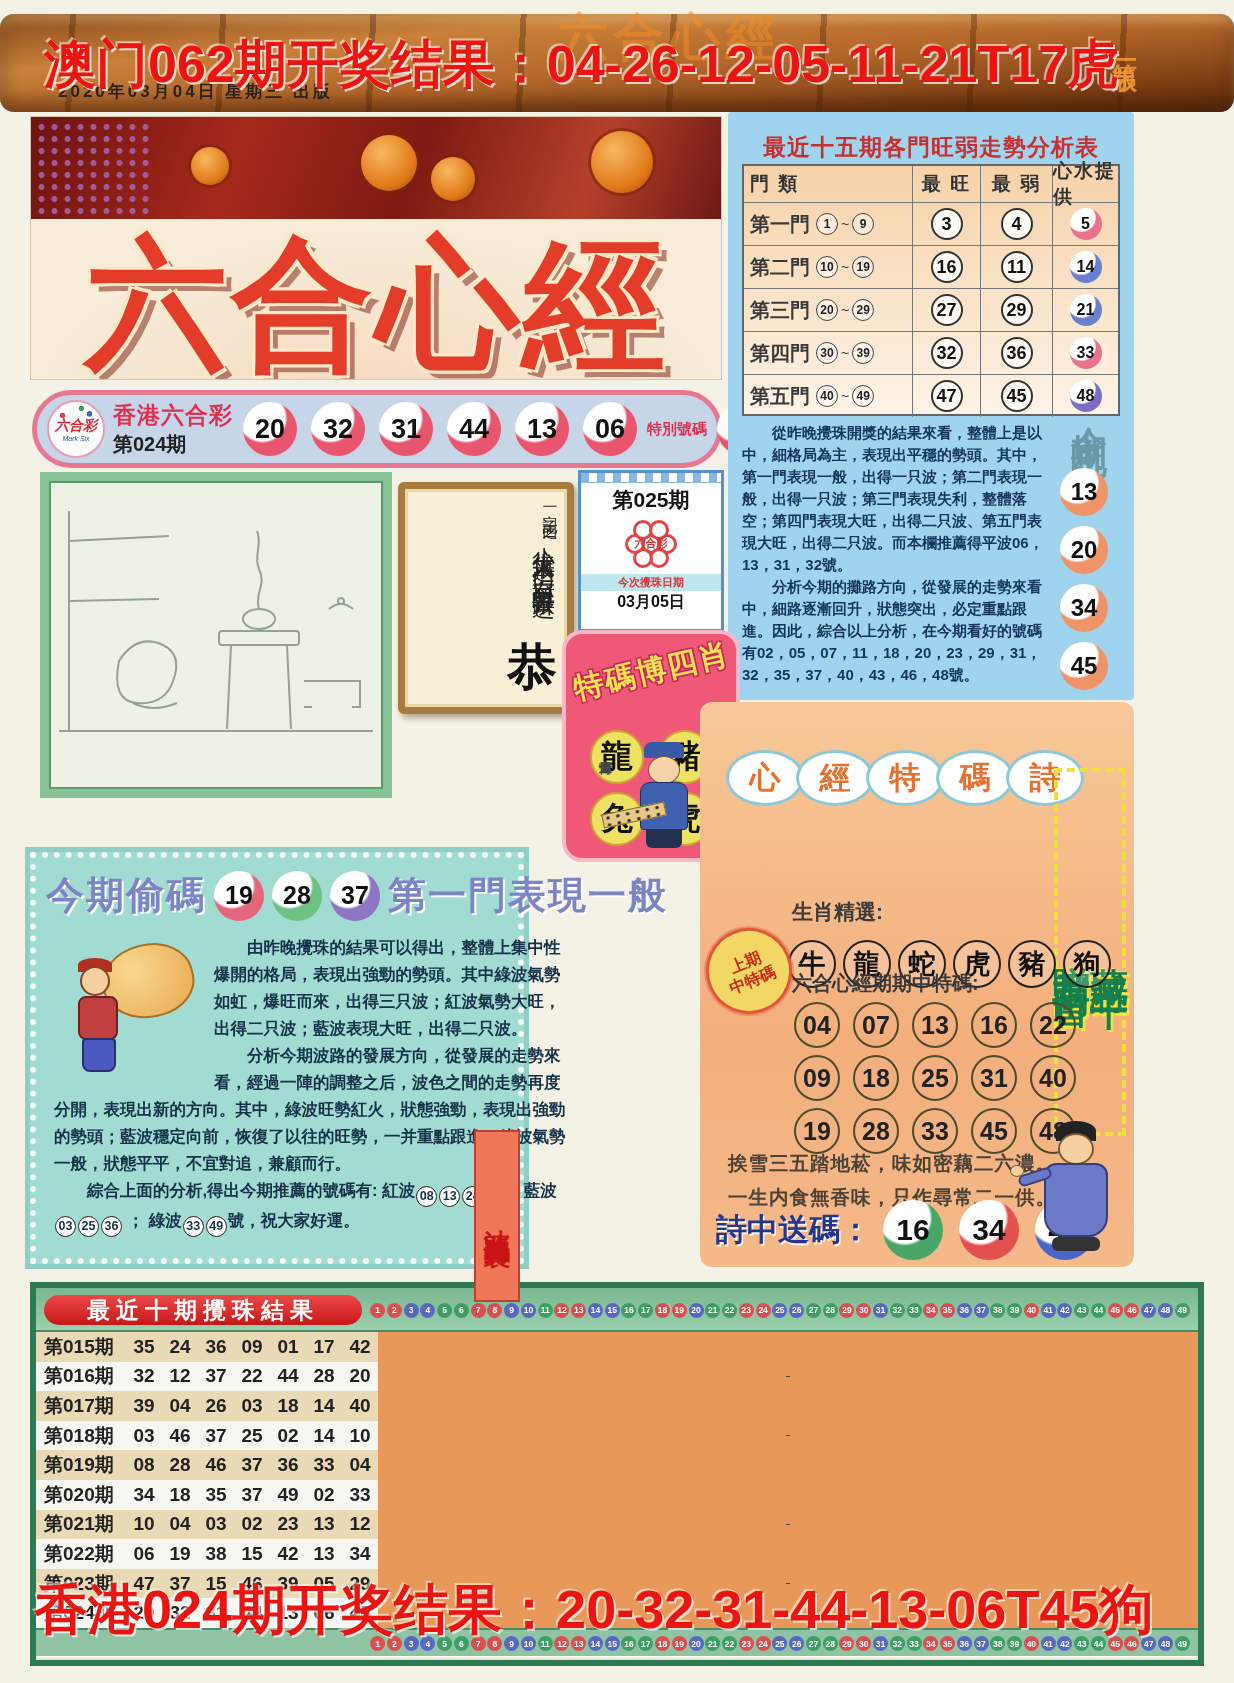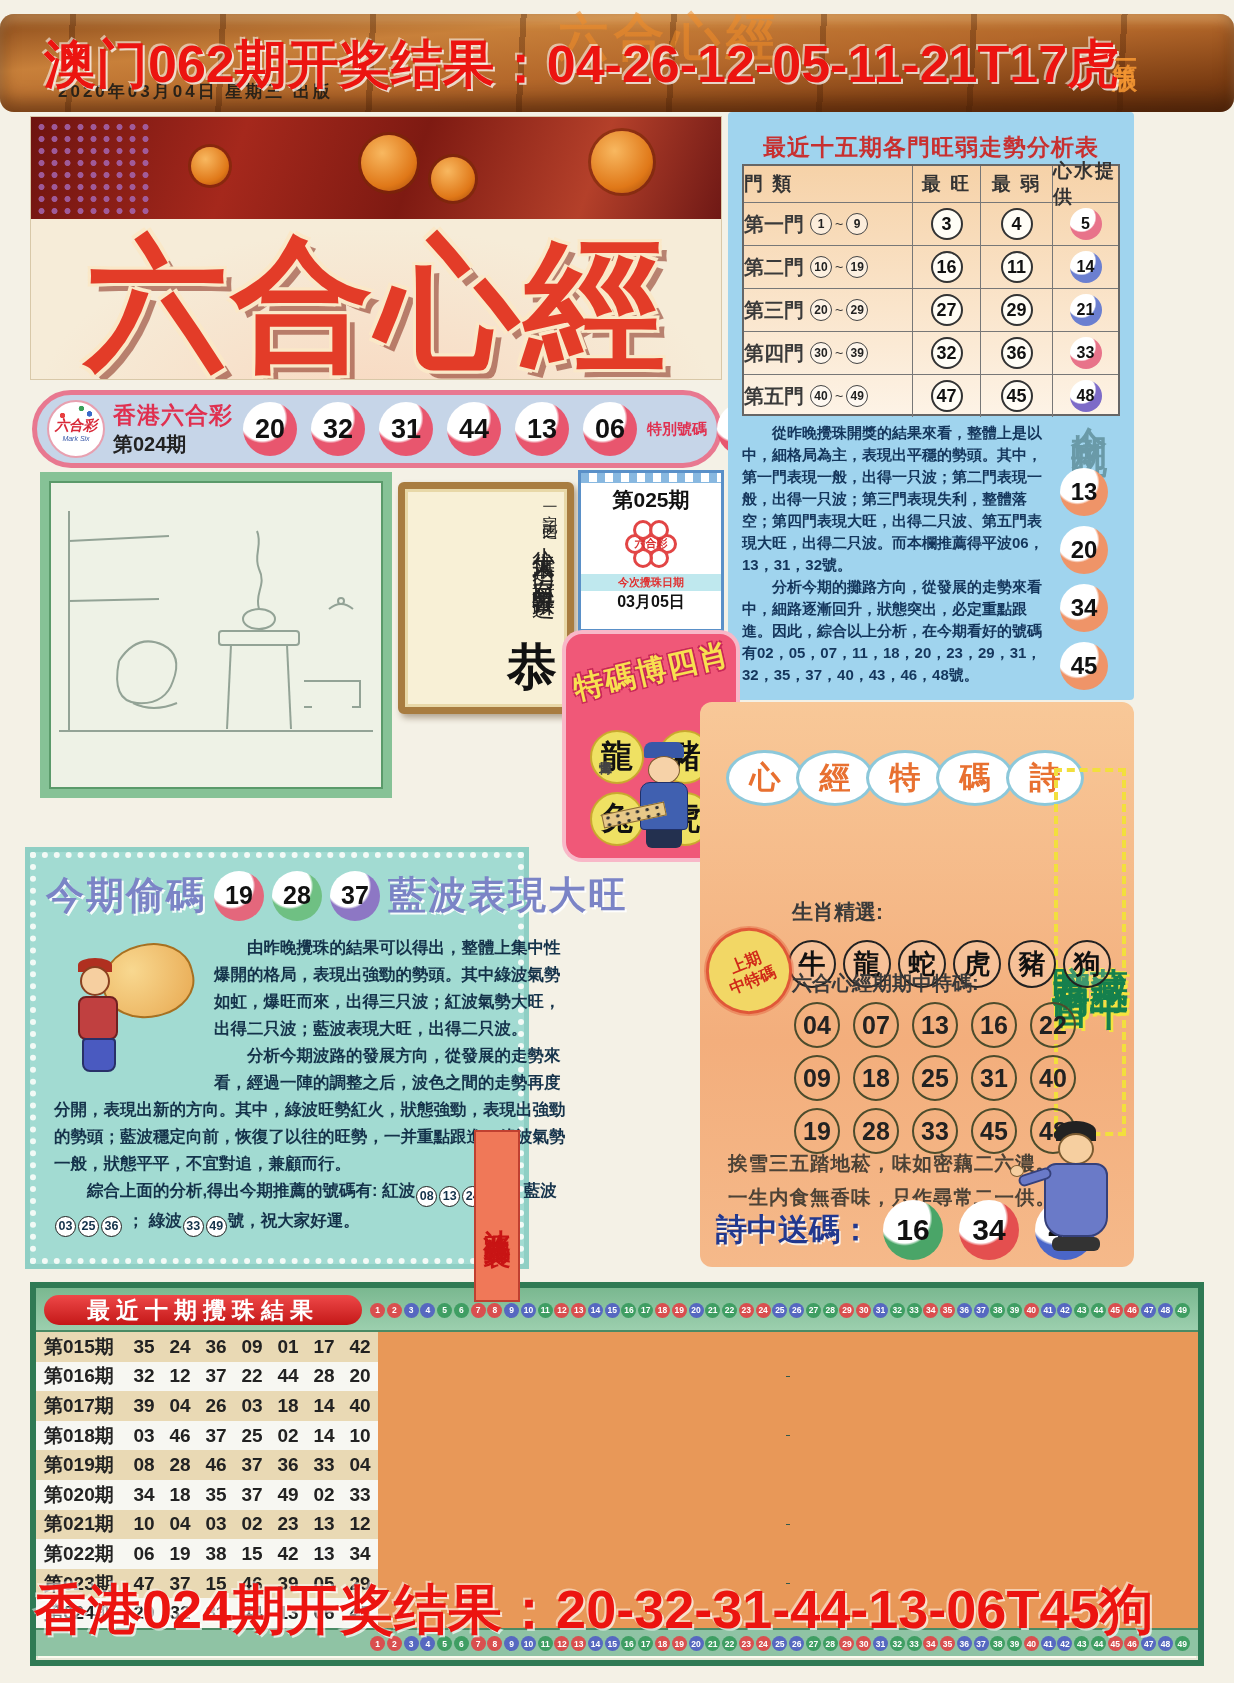--- a/index.html
+++ b/index.html
@@ -47,21 +47,21 @@
 
   
   .blue-panel{position:absolute;left:728px;top:112px;width:406px;height:588px;background:#a0d4ee;border-radius:4px;}
   .ap-title{position:absolute;left:0;top:20px;width:100%;text-align:center;font-size:23px;font-weight:900;color:#c83030;letter-spacing:1px;}
   .a-table{position:absolute;left:14px;top:52px;width:378px;height:252px;border:2px solid #666;background:linear-gradient(180deg,#f6d2a8,#fdf3e6);}
   .a-row{display:flex;border-top:1px solid #777;}
   .a-row.head{border-top:none;height:36px;}
   .a-row:not(.head){height:43px;}
   .a-cell{display:flex;align-items:center;justify-content:center;border-left:1px solid #777;gap:3px;}
   .a-cell:first-child{border-left:none;}
-  .c-gate{width:168px;justify-content:flex-start;}
+  .c-gate{width:168px;justify-content:flex-start;padding-left:6px;}
   .c-hot{width:68px;}.c-weak{width:72px;}.c-pick{width:66px;}
   .a-head-cell{font-size:19px;font-weight:900;color:#333;letter-spacing:2px;}
   .gate-name{font-size:20px;font-weight:900;color:#3a3a3a;margin-right:3px;}
   .rc{display:inline-flex;width:22px;height:22px;border:1.5px solid #444;border-radius:50%;align-items:center;justify-content:center;font-size:12px;font-weight:bold;color:#222;background:rgba(255,255,255,.5);}
   .tilde{font-size:14px;color:#333;}
   .hw{display:inline-flex;width:32px;height:32px;border:2px solid #333;border-radius:50%;align-items:center;justify-content:center;font-size:18px;font-weight:bold;color:#111;background:#fffdf6;}
   .ap-paras{position:absolute;left:14px;top:310px;width:308px;color:#14365c;}
   .ap-paras p{margin:0;font-size:15px;line-height:22px;text-indent:2em;font-weight:bold;}
   .hou-label{position:absolute;left:336px;top:286px;writing-mode:vertical-rl;font-size:36px;font-weight:900;color:#6a9aa8;letter-spacing:8px;}
   .hou-balls{position:absolute;left:332px;top:356px;display:flex;flex-direction:column;gap:10px;}
@@ -412,21 +412,21 @@
   </div>
 
   <div class="touma" data-name="touma-section">
     <div class="tm-titlerow" data-name="touma-title-row">
       <span class="tm-title" data-name="touma-title">今期偷碼</span>
       <span id="touma-balls" style="display:flex;gap:8px;" data-name="touma-balls">
           <span class="ball" data-name="touma-ball" style="height: 50px; width: 50px; font-size: 25px; background-image: radial-gradient(circle at 36% 30%, rgb(255, 255, 255) 44%, rgb(228, 103, 124) 49%);">19</span>
           <span class="ball" data-name="touma-ball" style="height: 50px; width: 50px; font-size: 25px; background-image: radial-gradient(circle at 36% 30%, rgb(255, 255, 255) 44%, rgb(111, 192, 131) 49%);">28</span>
           <span class="ball" data-name="touma-ball" style="height: 50px; width: 50px; font-size: 25px; background-image: radial-gradient(circle at 36% 30%, rgb(255, 255, 255) 44%, rgb(141, 119, 196) 49%);">37</span>
         </span>
-      <span class="tm-title" data-name="touma-subtitle">藍波表現大旺</span>
+      <span class="tm-title" data-name="touma-subtitle">第一門表現一般</span>
     </div>
     <div class="tm-body" data-name="touma-body">
       <div class="thief" data-name="thief-cartoon">
         <div class="th-sack" data-name="money-sack"></div>
         <div class="th-hair" data-name="thief-hair"></div>
         <div class="th-face" data-name="thief-face"></div>
         <div class="th-body" data-name="thief-body"></div>
         <div class="th-legs" data-name="thief-legs"></div>
       </div>
       <p data-name="touma-paragraph-1">由昨晚攪珠的結果可以得出，整體上集中性爆開的格局，表現出強勁的勢頭。其中綠波氣勢如虹，爆旺而來，出得三只波；紅波氣勢大旺，出得二只波；藍波表現大旺，出得二只波。</p>

